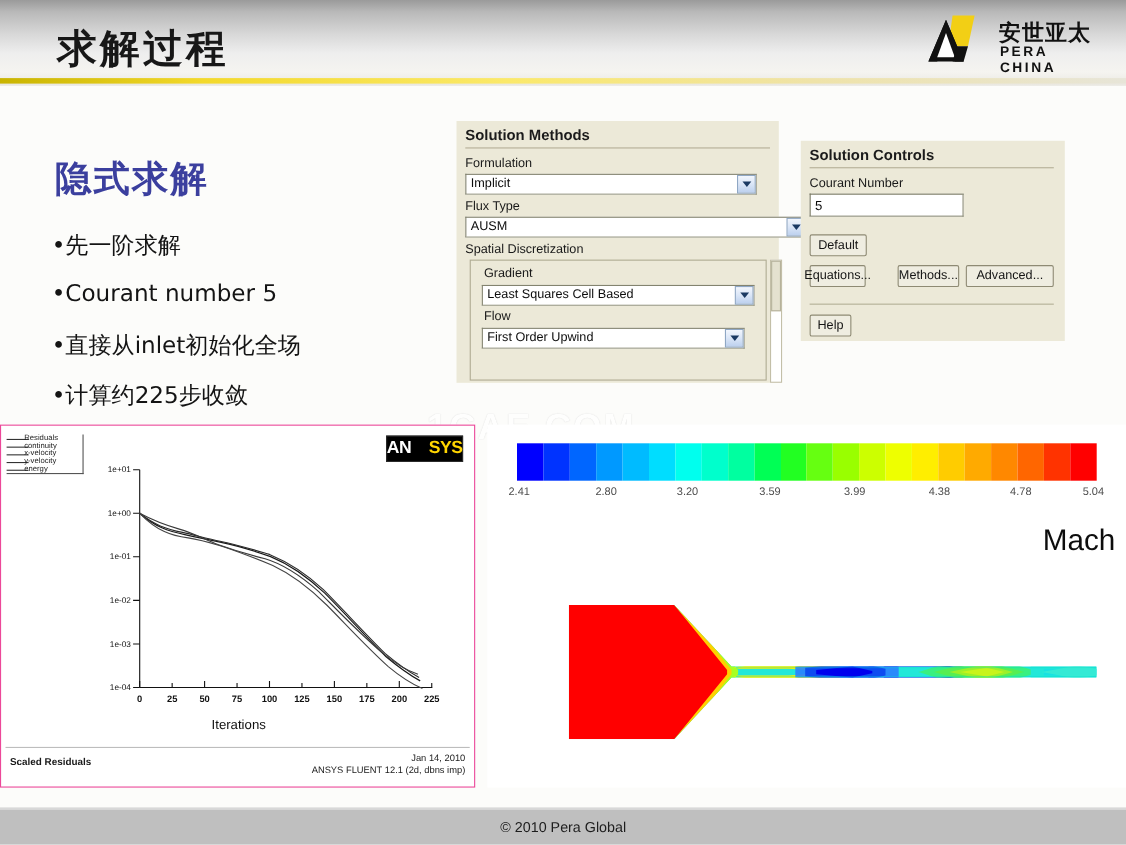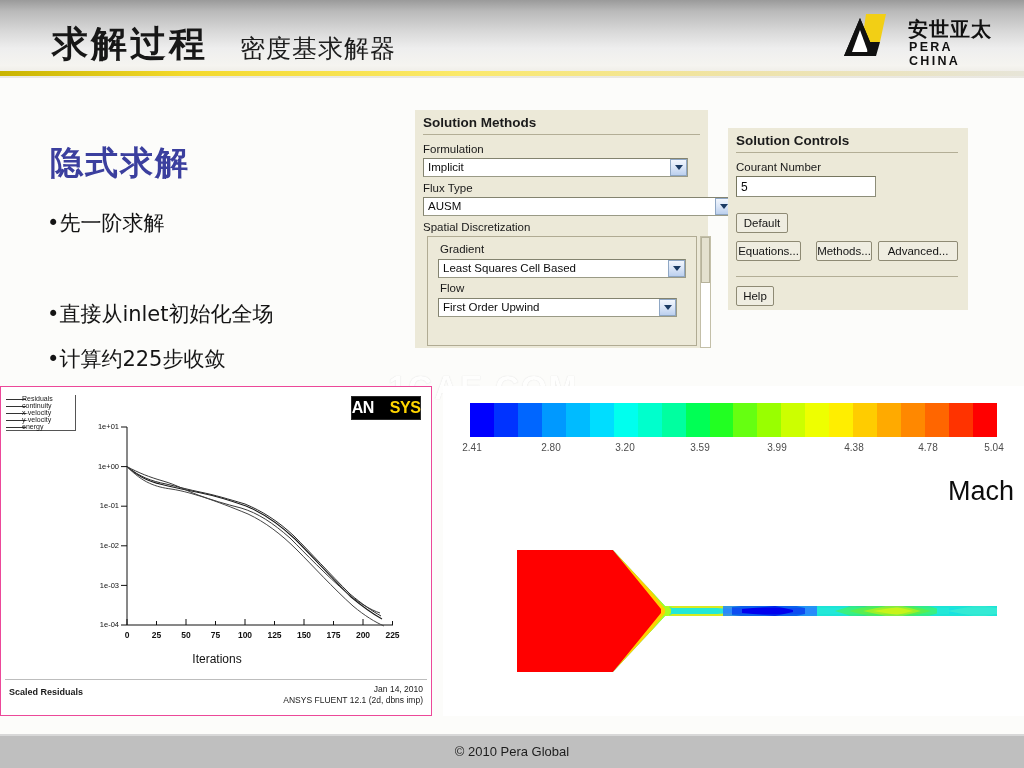--- a/index.html
+++ b/index.html
@@ -186,37 +186,37 @@
 </head>
 <body>
 
 <div id="slide">
 
   <div id="body-bg"></div>
 
   <div id="header">
     <div id="header-accent"></div>
     <div id="title-main">求解过程</div>
-    <div id="title-sub">密度基求解器</div>
 
     <div id="logo">
       <svg id="logo-mark" viewBox="0 0 62 50">
         <polygon points="26,2 46,2 40,30 22,30" fill="#f2cf15"></polygon>
         <polygon points="20,6 36,44 28,44 20,26 12,44 4,44" fill="#111111"></polygon>
         <polygon points="20,6 4,44 36,44" fill="#111111"></polygon>
         <polygon points="20,18 12,40 28,40" fill="#ffffff"></polygon>
         <polygon points="30,30 40,30 36,44 26,44" fill="#111111"></polygon>
       </svg>
       <div id="logo-text-cn">安世亚太</div>
       <div id="logo-text-en">PERA CHINA</div>
     </div>
   </div>
 
   <div id="left-head">隐式求解</div>
   <div class="bullet" id="b0">•先一阶求解</div>
+  <div class="bullet" id="b1">•Courant number 5</div>
   <div class="bullet" id="b2">•直接从inlet初始化全场</div>
   <div class="bullet" id="b3">•计算约225步收敛</div>
 
   <div class="panel" id="panel-methods">
     <div class="panel-title">Solution Methods</div>
     <div class="panel-rule" style="top:24px; width:277px;"></div>
 
     <div class="fld-label" style="left:8px; top:33px;">Formulation</div>
     <div class="combo" style="left:8px; top:48px; width:265px;">
       <span class="val">Implicit</span>
@@ -261,21 +261,21 @@
     <div class="panel-title">Solution Controls</div>
     <div class="panel-rule" style="top:24px; width:222px;"></div>
 
     <div class="fld-label" style="left:8px; top:33px;">Courant Number</div>
     <div class="textinput" style="left:8px; top:48px; width:140px;">
       <span class="val">5</span>
     </div>
 
     <div class="btn" style="left:8px; top:85px; width:52px;">Default</div>
 
-    <div class="btn" style="left:8px; top:113px; width:65px;">Equations...</div>
+    <div class="btn" style="left:8px; top:113px; width:51px;">Equations...</div>
     <div class="btn" style="left:88px; top:113px; width:56px;">Methods...</div>
     <div class="btn" style="left:150px; top:113px; width:80px;">Advanced...</div>
 
     <div class="panel-rule" style="top:148px; width:222px;"></div>
     <div class="btn" style="left:8px; top:158px; width:38px;">Help</div>
   </div>
 
   <div id="wm-1cae">1CAE.COM</div>
 
   <div id="plot">

